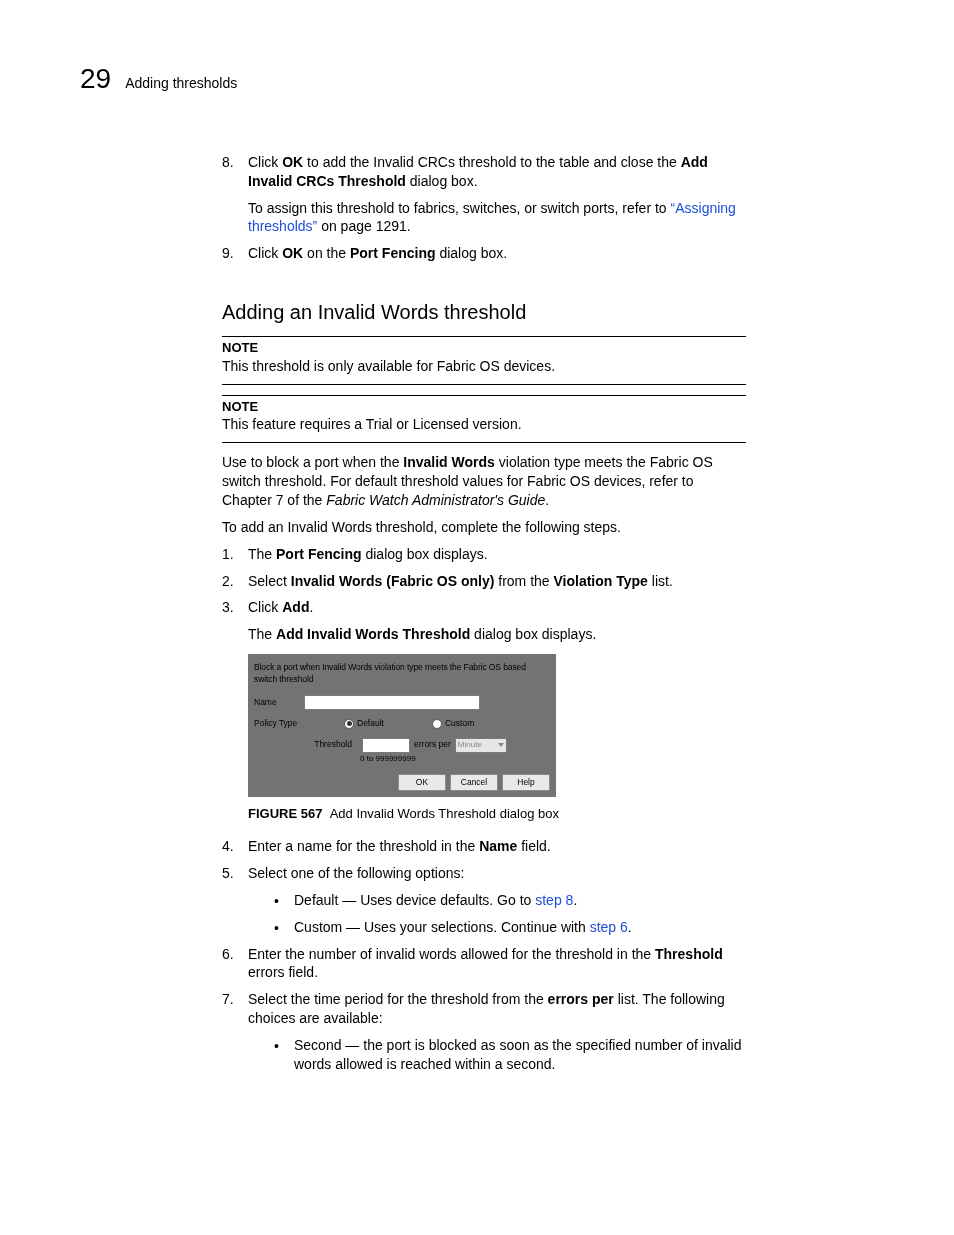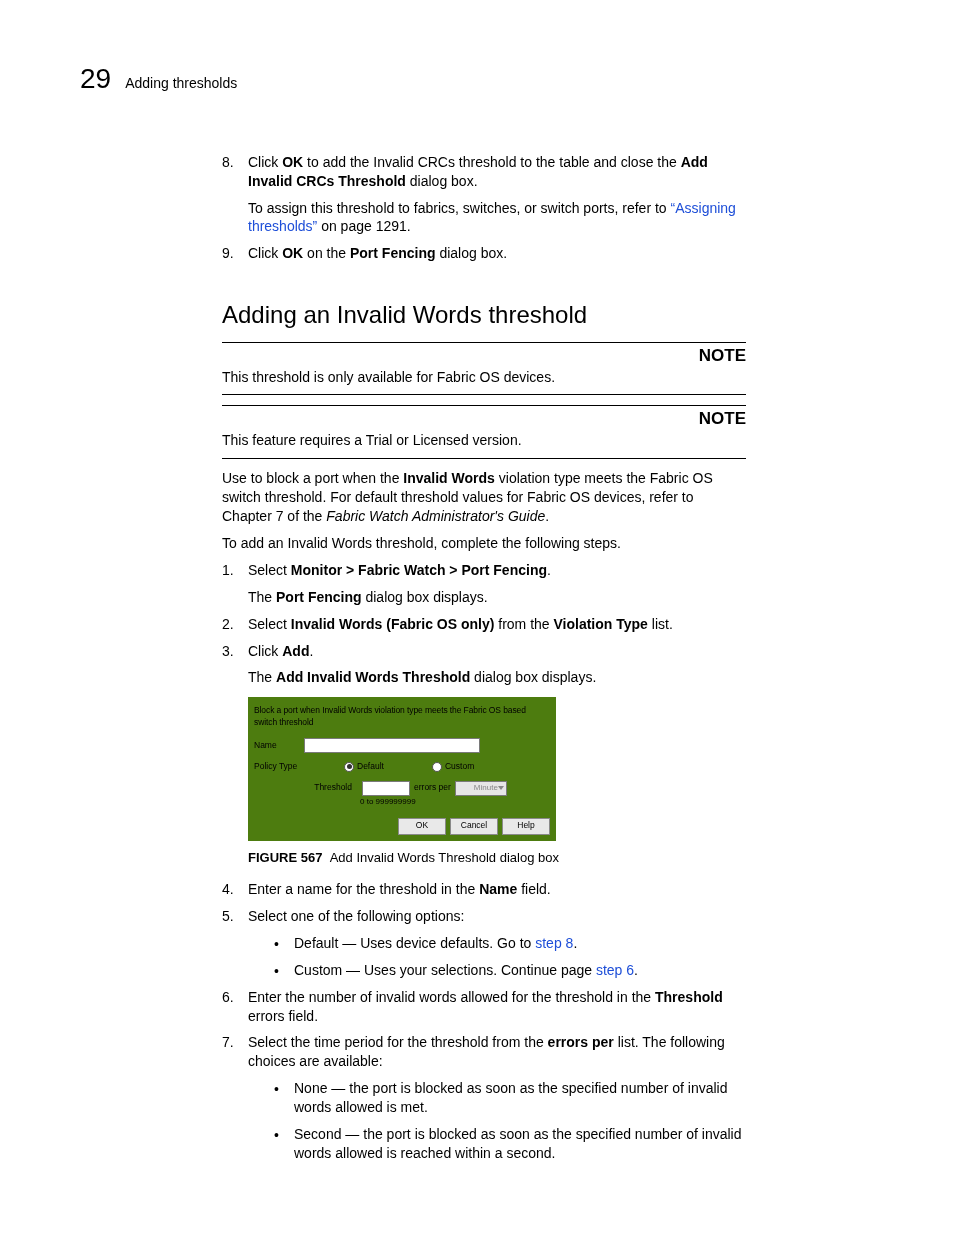--- a/index.html
+++ b/index.html
@@ -51,38 +51,37 @@
     top: 0;
   }
   ol.steps > li p {
     margin: 0 0 8px 0;
   }
   .bold { font-weight: 700; }
   .link { color: #1d4ed8; }
   h2.section {
     font-family: "Helvetica Neue", Arial, sans-serif;
     font-weight: 400;
-    font-size: 24px;
+    font-size: 20px;
     margin: 36px 0 10px 0;
   }
   .rule {
     border: none;
     border-top: 1.5px solid #000;
     margin: 6px 0 2px 0;
   }
   .rule2 {
     border: none;
     border-top: 1px solid #000;
     margin: 4px 0 10px 0;
   }
   .note-label {
     font-weight: 700;
-    font-size: 17px;
+    font-size: 13px;
     margin-bottom: 0;
-    text-align: right;
   }
   p { margin: 0 0 8px 0; }
   em.italic { font-style: italic; }
   ul.bul {
     list-style: none;
     padding: 0;
     margin: 4px 0 8px 26px;
   }
   ul.bul > li {
     position: relative;
@@ -94,21 +93,21 @@
     position: absolute;
     left: 0;
     top: 1px;
     font-size: 14px;
   }
 
   
   .dlg-wrap { margin: 10px 0 6px 26px; }
   .dlg {
     width: 296px;
-    background: #4d7c0f;
+    background: #737373;
     border: none;
     font-size: 8.5px;
     padding: 8px 6px 6px 6px;
     color: #000;
   }
   .dlg .desc { margin-bottom: 10px; letter-spacing: -0.1px; }
   .dlg .row { display: flex; align-items: center; margin-bottom: 8px; }
   .dlg .lbl { width: 50px; }
   .dlg .lbl2 { width: 50px; text-align: right; padding-right: 6px; }
   .dlg input[type=text] {
@@ -148,21 +147,21 @@
     font-size: 8px;
     margin-top: 1px;
     margin-bottom: 10px;
   }
   .dlg .select {
     width: 46px; height: 13px;
     border: 1px solid #7a7a7a;
     background: #e6e6e6;
     display: inline-flex;
     align-items: center;
-    justify-content: flex-end;
+    justify-content: space-between;
     padding: 0 2px;
     color: #888;
     font-size: 8px;
   }
   .dlg .select .tri {
     width: 0; height: 0;
     border-left: 3px solid transparent;
     border-right: 3px solid transparent;
     border-top: 4px solid #888;
   }
@@ -230,21 +229,20 @@
     <hr class="rule2">
 
     <p>
       <span>Use to block a port when the </span><span class="bold">Invalid Words</span><span> violation type meets the Fabric OS switch threshold. For default threshold values for Fabric OS devices, refer to Chapter 7 of the </span><em class="italic">Fabric Watch Administrator's Guide</em><span>.</span>
     </p>
     <p>To add an Invalid Words threshold, complete the following steps.</p>
 
     <ol class="steps">
       <li>
         <span class="num">1.</span>
-        <p><span>Select </span><span class="bold">Monitor &gt; Fabric Watch &gt; Port Fencing</span><span>.</span></p>
         <p><span>The </span><span class="bold">Port Fencing</span><span> dialog box displays.</span></p>
       </li>
       <li>
         <span class="num">2.</span>
         <p><span>Select </span><span class="bold">Invalid Words (Fabric OS only)</span><span> from the </span><span class="bold">Violation Type</span><span> list.</span></p>
       </li>
       <li>
         <span class="num">3.</span>
         <p><span>Click </span><span class="bold">Add</span><span>.</span></p>
         <p><span>The </span><span class="bold">Add Invalid Words Threshold</span><span> dialog box displays.</span></p>
@@ -293,31 +291,30 @@
     <ol class="steps">
       <li>
         <span class="num">4.</span>
         <p><span>Enter a name for the threshold in the </span><span class="bold">Name</span><span> field.</span></p>
       </li>
       <li>
         <span class="num">5.</span>
         <p>Select one of the following options:</p>
         <ul class="bul">
           <li><span>Default — Uses device defaults. Go to </span><span class="link">step 8</span><span>.</span></li>
-          <li><span>Custom — Uses your selections. Continue page </span><span class="link">step 6</span><span>.</span></li>
+          <li><span>Custom — Uses your selections. Continue with </span><span class="link">step 6</span><span>.</span></li>
         </ul>
       </li>
       <li>
         <span class="num">6.</span>
         <p><span>Enter the number of invalid words allowed for the threshold in the </span><span class="bold">Threshold</span><span> errors field.</span></p>
       </li>
       <li>
         <span class="num">7.</span>
         <p><span>Select the time period for the threshold from the </span><span class="bold">errors per</span><span> list. The following choices are available:</span></p>
         <ul class="bul">
-          <li>None — the port is blocked as soon as the specified number of invalid words allowed is met.</li>
           <li>Second — the port is blocked as soon as the specified number of invalid words allowed is reached within a second.</li>
         </ul>
       </li>
     </ol>
 
   </div>
 </div>
 
 </body></html>

